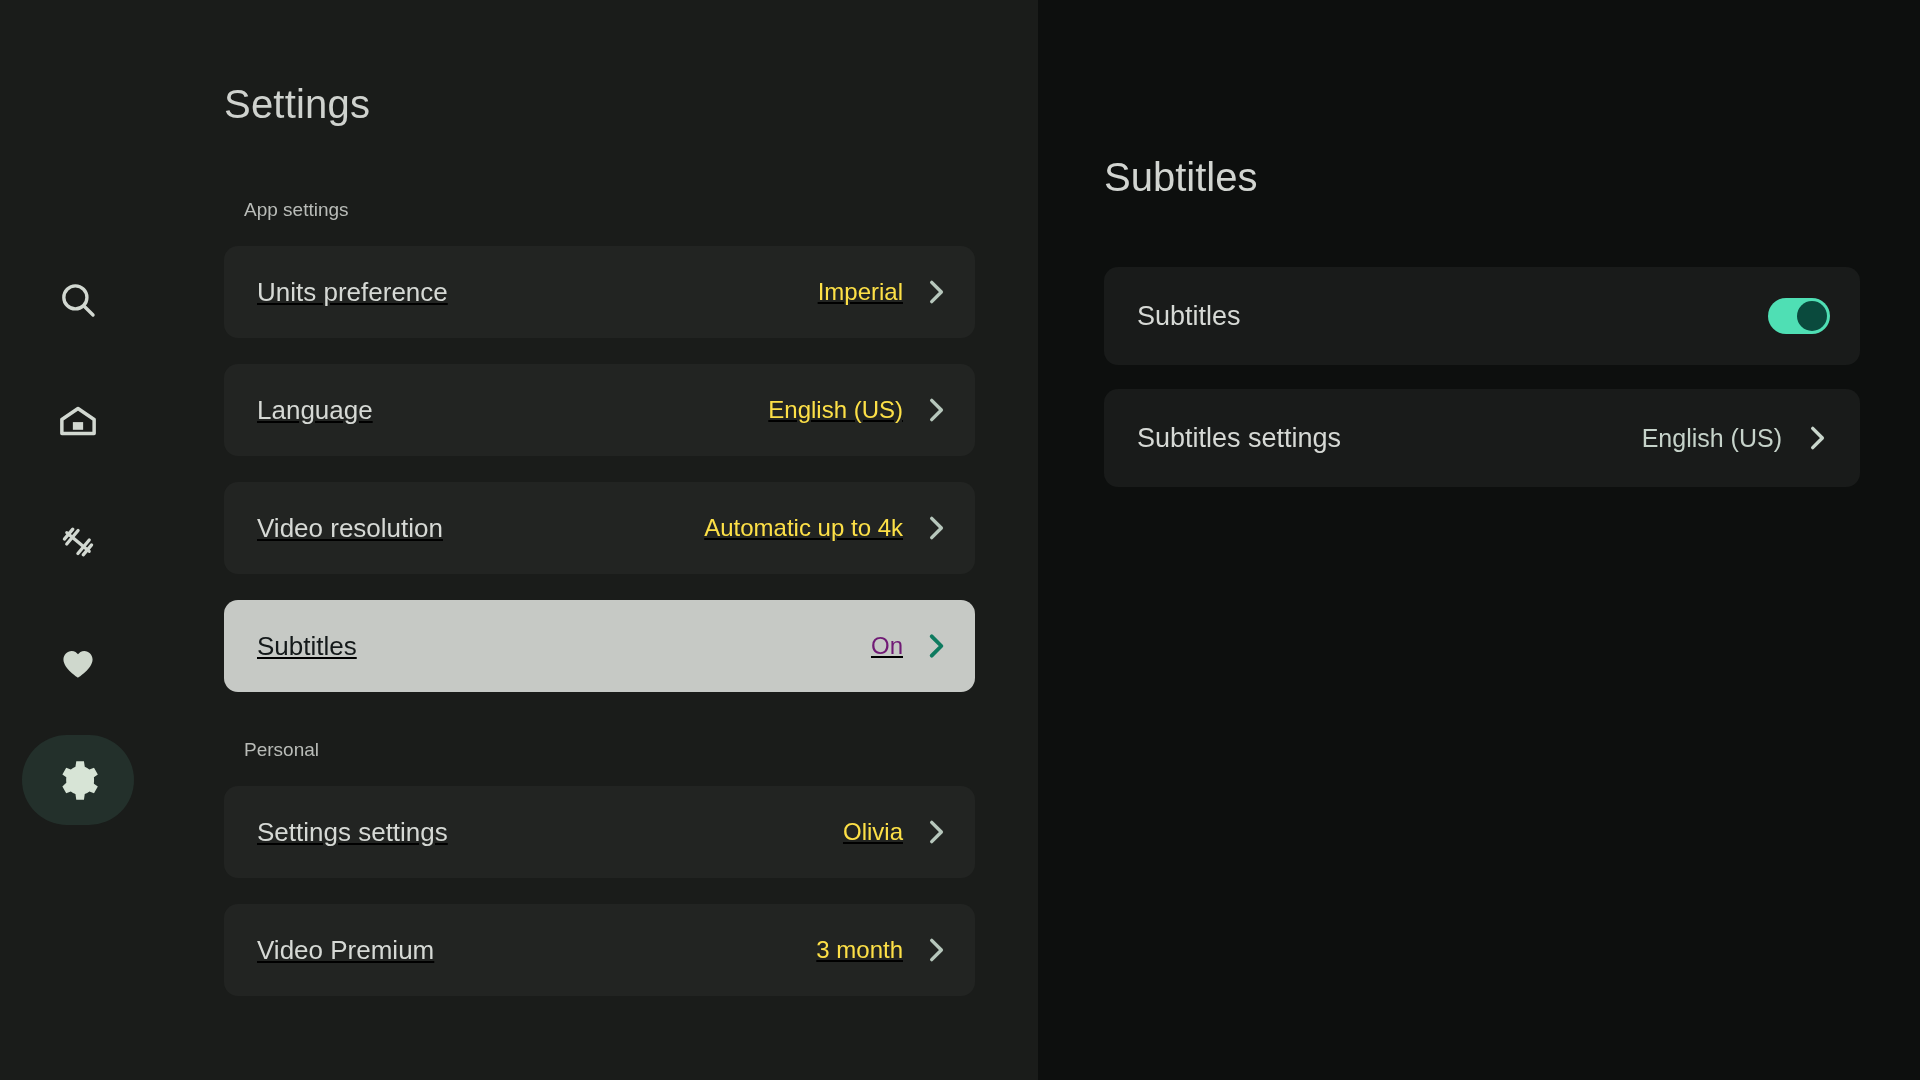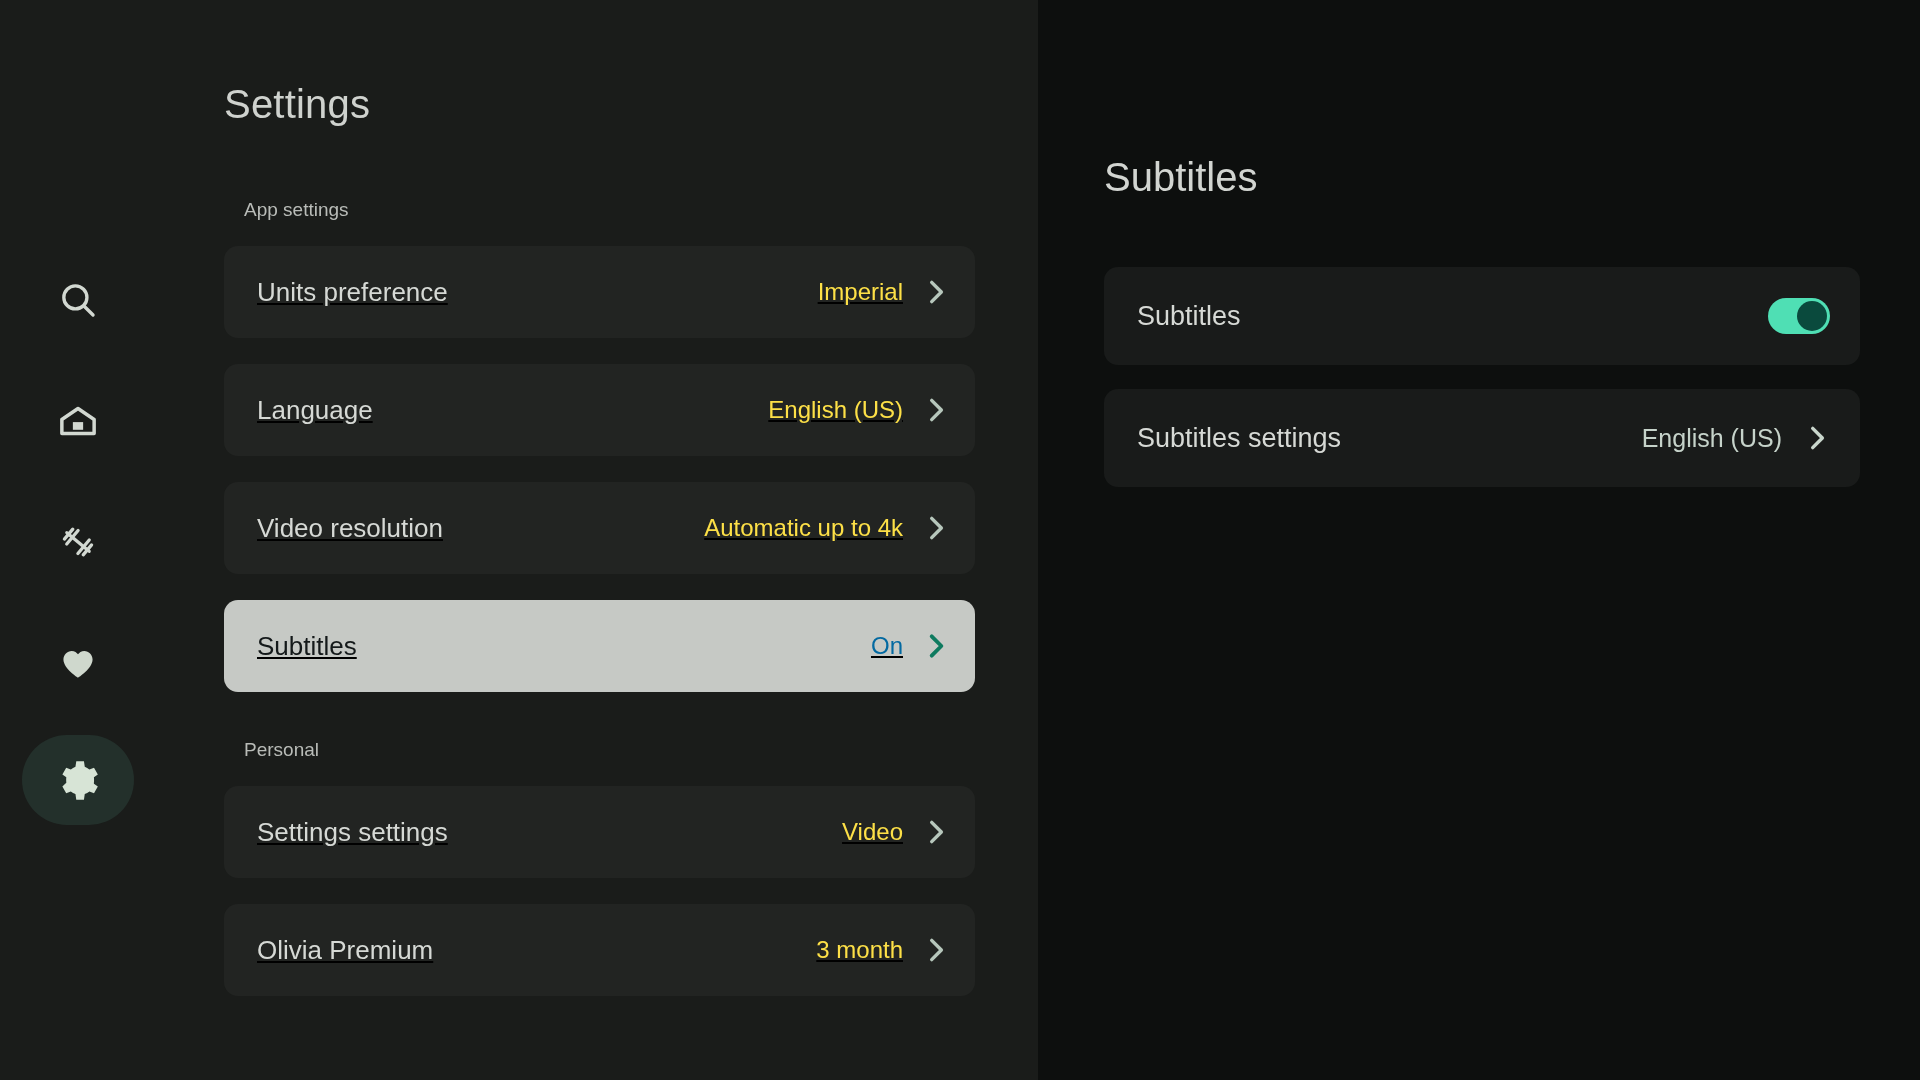--- a/index.html
+++ b/index.html
@@ -107,21 +107,21 @@
     display: flex;
     align-items: center;
     gap: 20px;
   }
   .row-value {
     font-size: 24px;
     color: #fde047;
     font-weight: 400;
     white-space: nowrap;
   }
-  .row.selected .row-value { color: #0369a1; }
+  .row.selected .row-value { color: #701a75; }
 
   .chev { width: 26px; height: 30px; display: block; flex: 0 0 26px; }
   .chev path { stroke: #b7c7bc; stroke-width: 3.2; fill: none;
                stroke-linecap: round; stroke-linejoin: round; }
   .row.selected .chev path { stroke: #0e7a5f; stroke-width: 3.6; }
 
   
   .right-panel {
     position: relative;
     width: 882px;
@@ -302,29 +302,29 @@
 
       </div>
 
       <div class="section-label personal">Personal</div>
 
       <div class="rows">
 
         <div class="row">
           <span class="row-label">Settings settings</span>
           <span class="row-right">
-            <span class="row-value">Video</span>
-            <svg class="chev" viewBox="0 0 24 28">
-                <path d="M8 5 17 14 8 23"></path>
-              </svg>
-          </span>
-        </div>
-
-        <div class="row">
-          <span class="row-label">Olivia Premium</span>
+            <span class="row-value">Olivia</span>
+            <svg class="chev" viewBox="0 0 24 28">
+                <path d="M8 5 17 14 8 23"></path>
+              </svg>
+          </span>
+        </div>
+
+        <div class="row">
+          <span class="row-label">Video Premium</span>
           <span class="row-right">
             <span class="row-value">3 month</span>
             <svg class="chev" viewBox="0 0 24 28">
                 <path d="M8 5 17 14 8 23"></path>
               </svg>
           </span>
         </div>
 
       </div>
 

